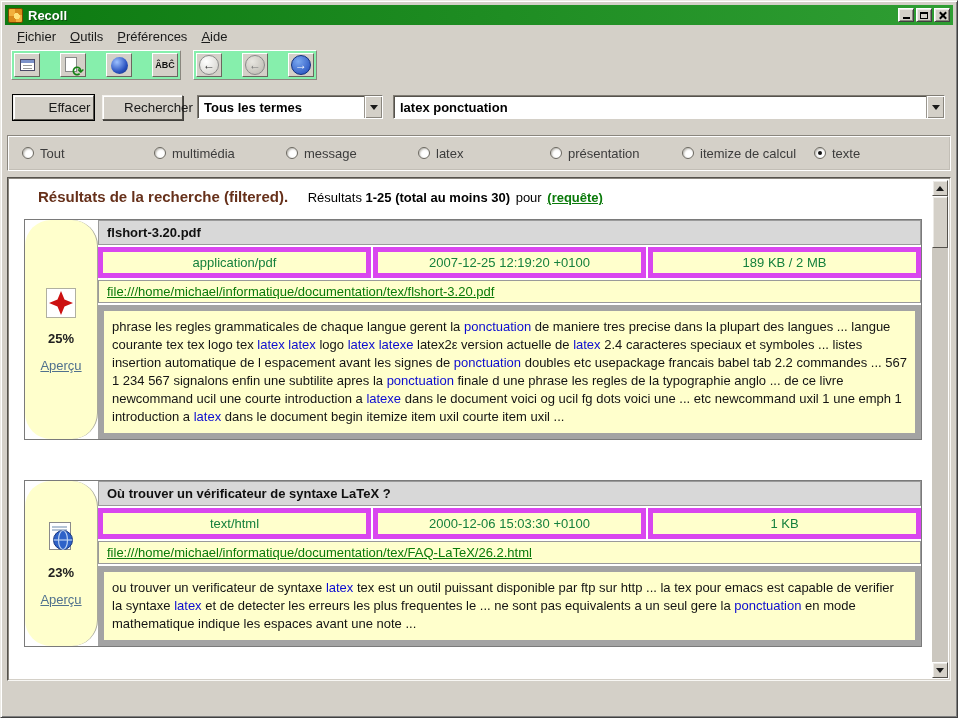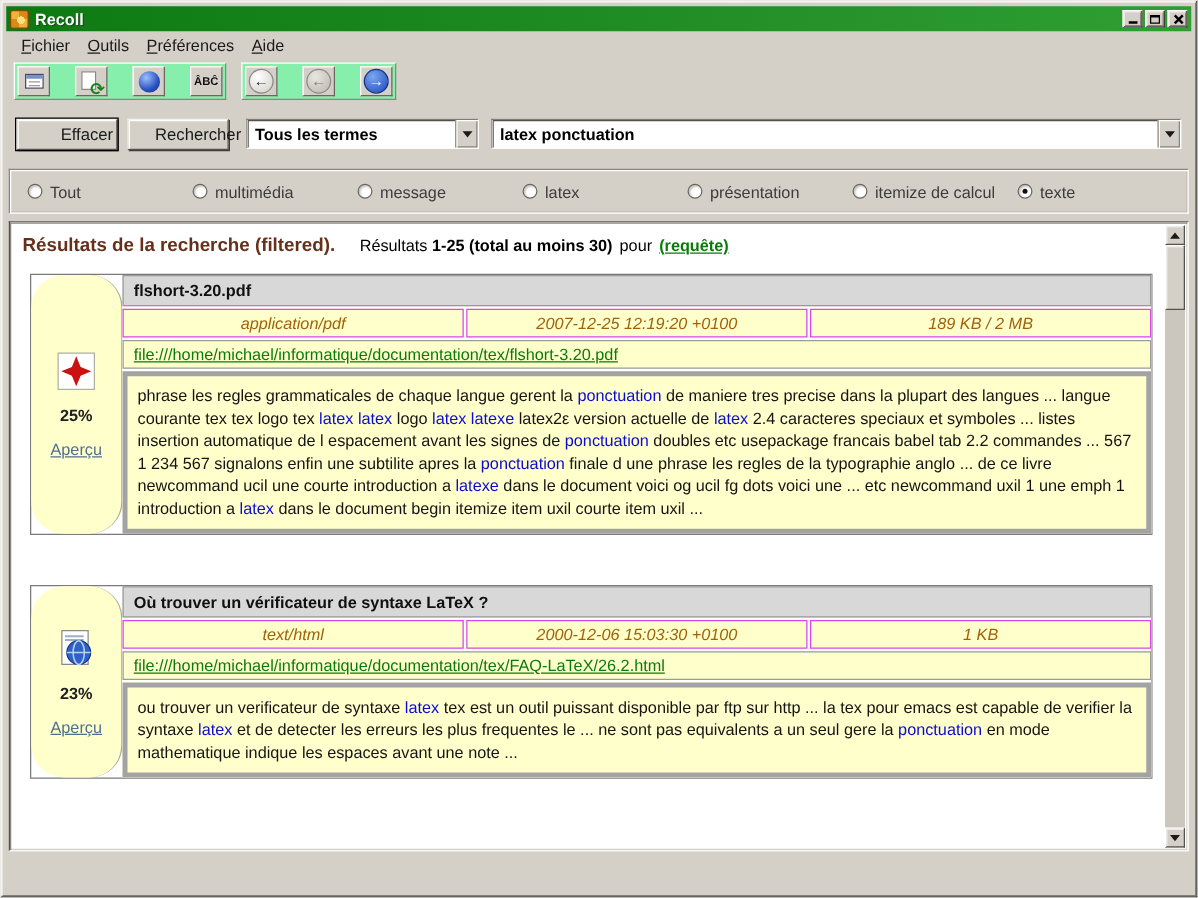--- a/index.html
+++ b/index.html
@@ -108,43 +108,43 @@
     border:1px solid #6a675f;box-shadow:inset 1px 1px 2px #b9b6ae;position:relative;flex:0 0 12px;
   }
   .radio.on::after{content:"";position:absolute;left:3px;top:3px;width:4px;height:4px;border-radius:50%;background:#101010;}
   
   .results-frame{
     flex:0 0 504px;margin:6px 2px 0;background:#fff;position:relative;overflow:hidden;box-sizing:border-box;
     border:1px solid;border-color:#55524c #f8f7f4 #f8f7f4 #55524c;
     box-shadow:inset 1px 1px 0 #8a867e, inset -1px -1px 0 #d4d0c8;
   }
   .results-view{position:absolute;left:2px;top:2px;right:18px;bottom:2px;overflow:hidden;padding:8px 0 0 8px;background:#fff;}
-  .res-head{white-space:nowrap;}
+  .res-head{white-space:nowrap;margin-left:20px;}
   .res-title{font-size:15px;font-weight:bold;color:var(--title-maroon,#66301a);}
   .res-count{margin-left:16px;color:#000;}
   .res-range{font-weight:bold;}
   .res-pour{margin:0 2px;}
   .query-link{color:var(--link-green,#0a7a0a);font-weight:bold;text-decoration:underline;cursor:pointer;}
   .results-list{margin-top:14px;}
   .result{display:flex;border:1px solid #7a7a7a;margin:0 10px 0 6px;background:#fff;}
   .result + .result{margin-top:40px;}
   .res-left{
     flex:0 0 72px;background:var(--result-bg,#ffffcc);border-right:1px solid #a8a89a;
     display:flex;flex-direction:column;align-items:center;justify-content:center;gap:12px;padding:8px 0;border-radius:26px;
   }
   .ficon{line-height:0;}
   .relevance{font-weight:bold;color:#202020;}
   .preview-link{color:var(--preview-link-blue,#50718e);text-decoration:underline;cursor:pointer;}
   .res-right{flex:1;display:flex;flex-direction:column;gap:2px;background:#fff;min-width:0;}
   .row-title{background:var(--header-row-gray,#d8d8d8);border:1px solid #9a9a9a;padding:4px 8px;font-weight:bold;color:#101010;}
   .row-cells{display:flex;gap:2px;}
-  .cell{flex:1;background:var(--result-bg,#ffffcc);border:1px solid #d946ef;text-align:center;padding:3px 4px;color:#a16207;white-space:nowrap;overflow:hidden;font-style:italic;}
+  .cell{flex:1;background:var(--result-bg,#ffffcc);border:5px solid #d946ef;text-align:center;padding:3px 4px;color:#15803d;white-space:nowrap;overflow:hidden;}
   .row-url{background:var(--result-bg,#ffffcc);border:1px solid #9a9a9a;padding:3px 8px;white-space:nowrap;overflow:hidden;}
   .url-link{color:var(--link-green,#0a7a0a);text-decoration:underline;cursor:pointer;}
-  .row-snippet{background:var(--result-bg,#ffffcc);border:4px solid #a3a3a3;padding:7px 8px;line-height:18px;color:#141414;}
+  .row-snippet{background:var(--result-bg,#ffffcc);border:6px solid #a3a3a3;padding:7px 8px;line-height:18px;color:#141414;}
   .hl{color:var(--term-blue,#0b0bd0);}
   
   .vscroll{position:absolute;top:2px;right:2px;bottom:2px;width:16px;background:#cbc7bf;display:flex;flex-direction:column;}
   .scroll-btn{
     flex:0 0 16px;background:#d4d0c8;box-sizing:border-box;
     border:1px solid;border-color:#ffffff #55524c #55524c #ffffff;
     box-shadow:inset 1px 1px 0 #eceae6;
     display:flex;align-items:center;justify-content:center;
   }
   .scroll-thumb{

